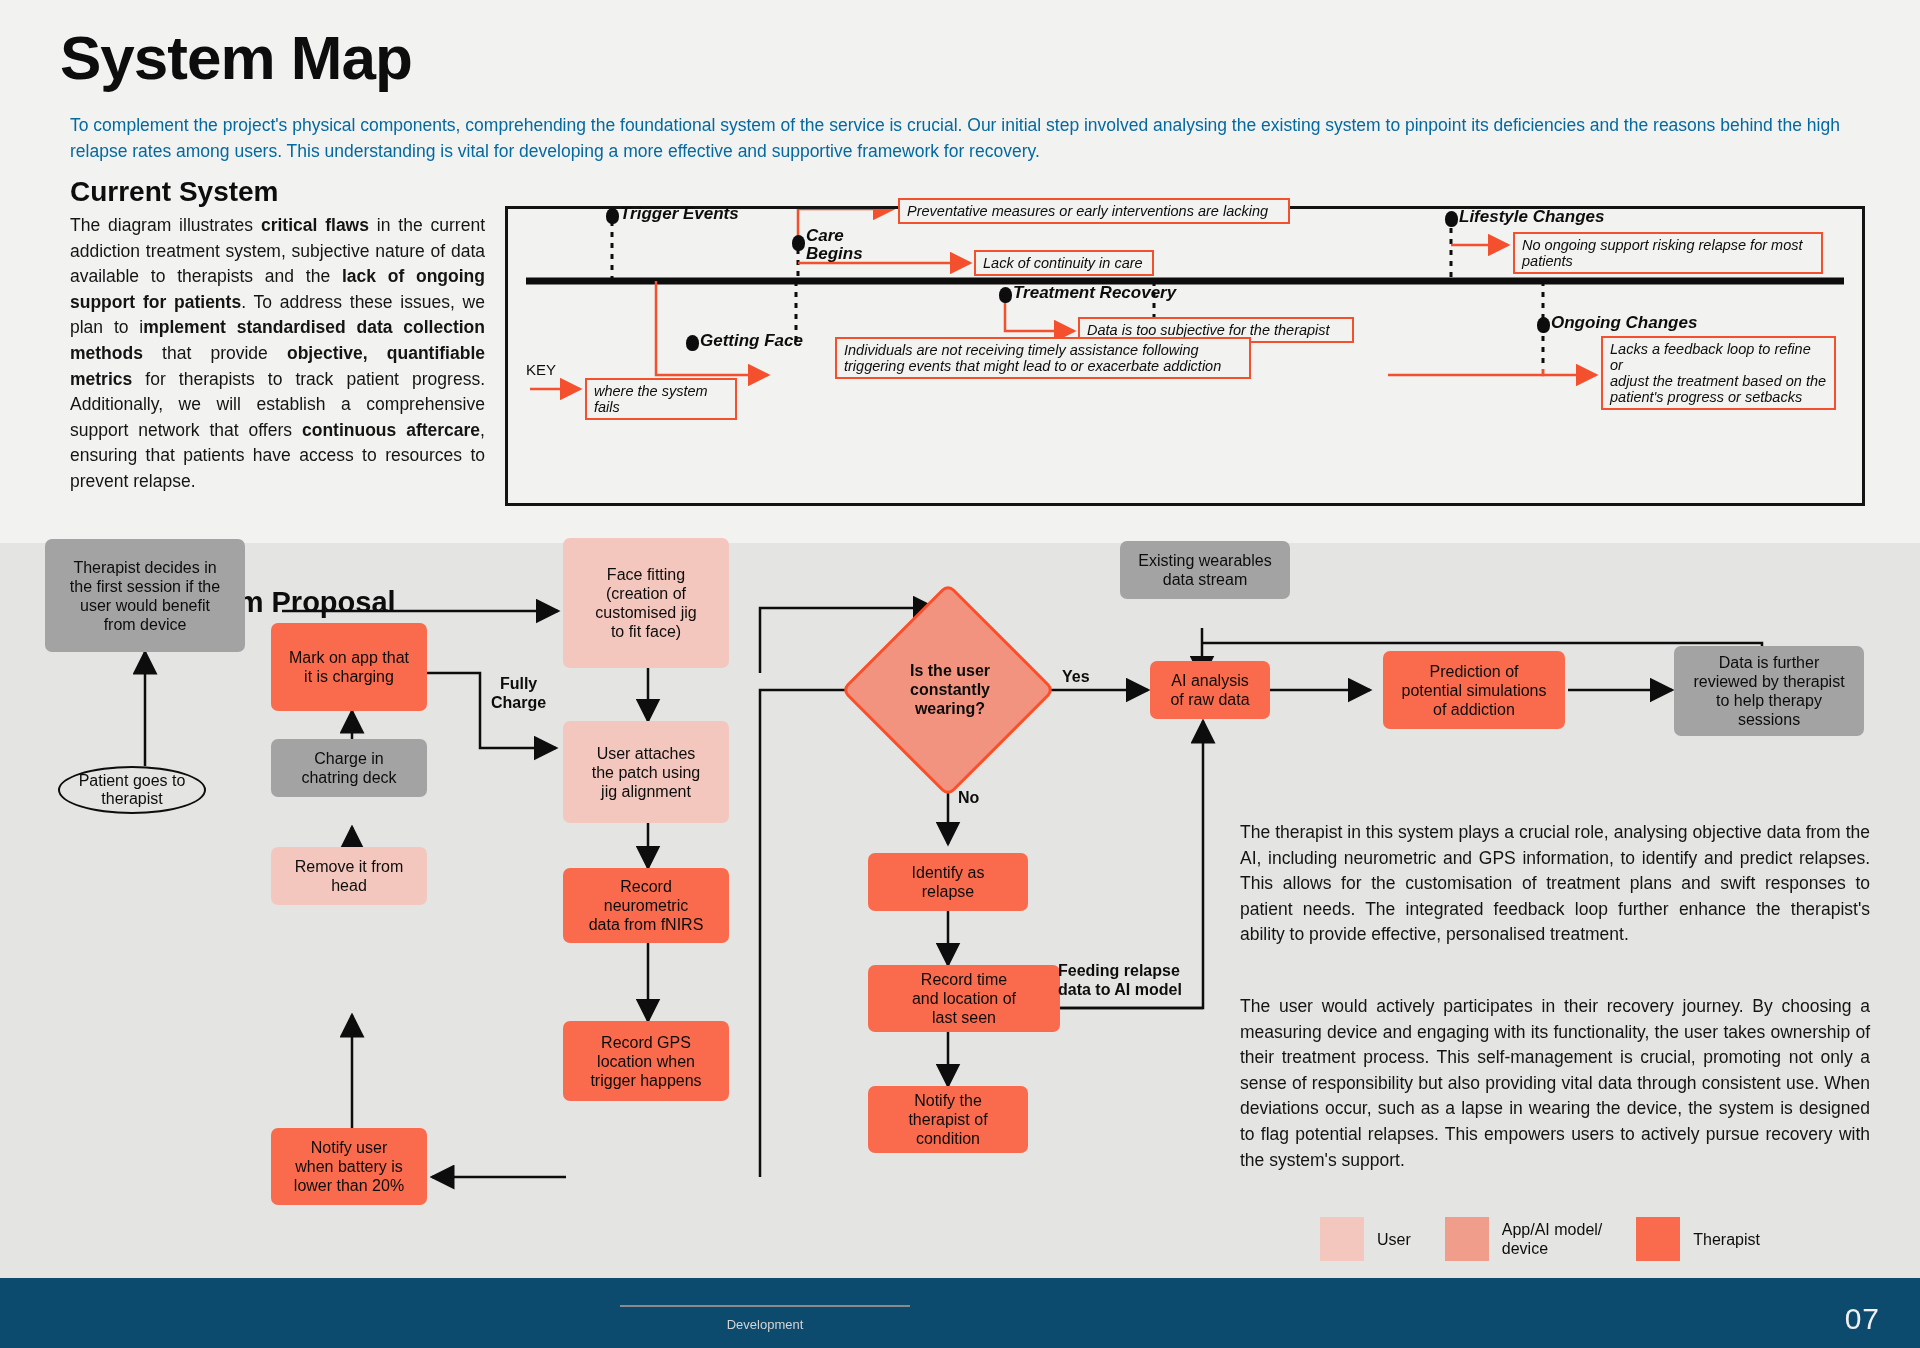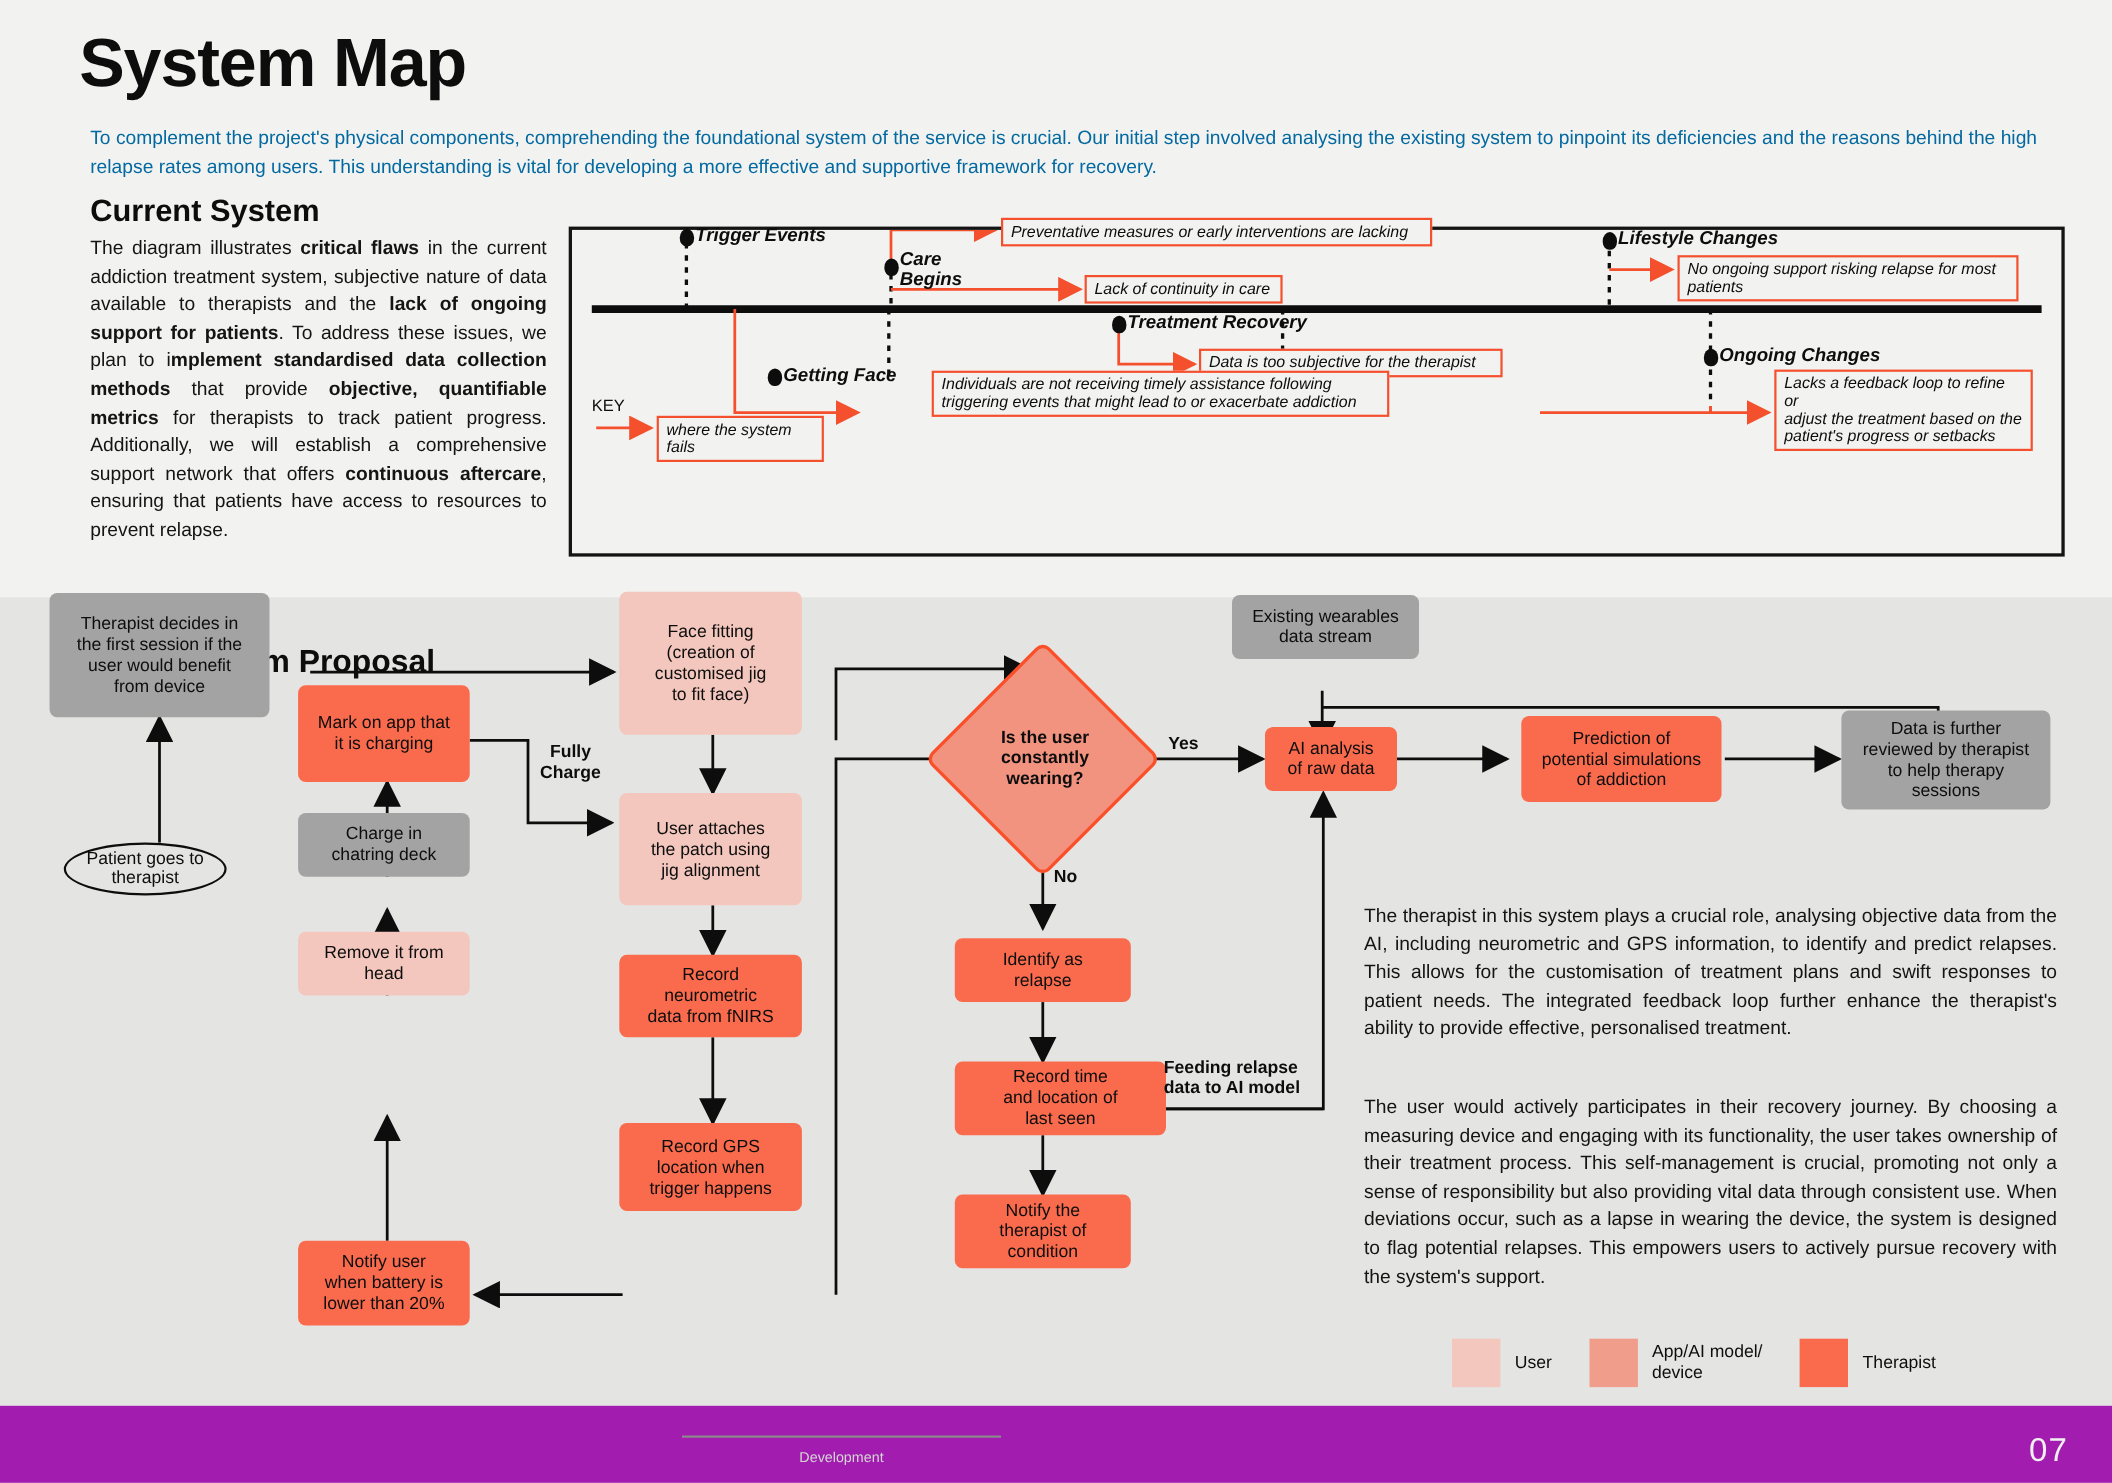--- a/index.html
+++ b/index.html
@@ -6,21 +6,21 @@
   html, body { width: 1920px; height: 1348px; }
   body {
     font-family: "Liberation Sans", sans-serif;
     background: #f2f2f0;
     position: relative;
     overflow: hidden;
   }
 
   
   #top-section {
-    position: absolute; left: 12px; top: 0; width: 1828px; height: 543px;
+    position: absolute; left: 0; top: 0; width: 1828px; height: 543px;
     background: #f2f2f0;
     padding-left: 17px;
   }
   #page-title {
     position: absolute; left: 60px; top: 22px;
     font-size: 62px; font-weight: 700; letter-spacing: -1px; color: #0d0d0d;
   }
   #intro-paragraph {
     position: absolute; left: 70px; top: 112px; width: 1790px;
     font-size: 17.5px; line-height: 26px; color: #0369a1; text-align: left;
@@ -109,21 +109,21 @@
 
   
   #legend { position: absolute; left: 1320px; top: 674px; display: flex; align-items: center; }
   .legend-item { display: flex; align-items: center; margin-right: 34px; }
   .legend-swatch { width: 44px; height: 44px; margin-right: 13px; }
   .legend-text { font-size: 16px; line-height: 19px; color: #0d0d0d; white-space: pre-line; }
 
   
   #footer {
     position: absolute; left: 0; top: 1278px; width: 1920px; height: 70px;
-    background: #a21caf;
+    background: #0c4a6e;
   }
   #footer-line {
     position: absolute; left: 620px; top: 27px; width: 290px; height: 2px;
     background: #8a8a8a;
   }
   #footer-label {
     position: absolute; left: 620px; top: 39px; width: 290px;
     text-align: center; font-size: 13px; color: #d4d4d4;
   }
   #footer-page {

